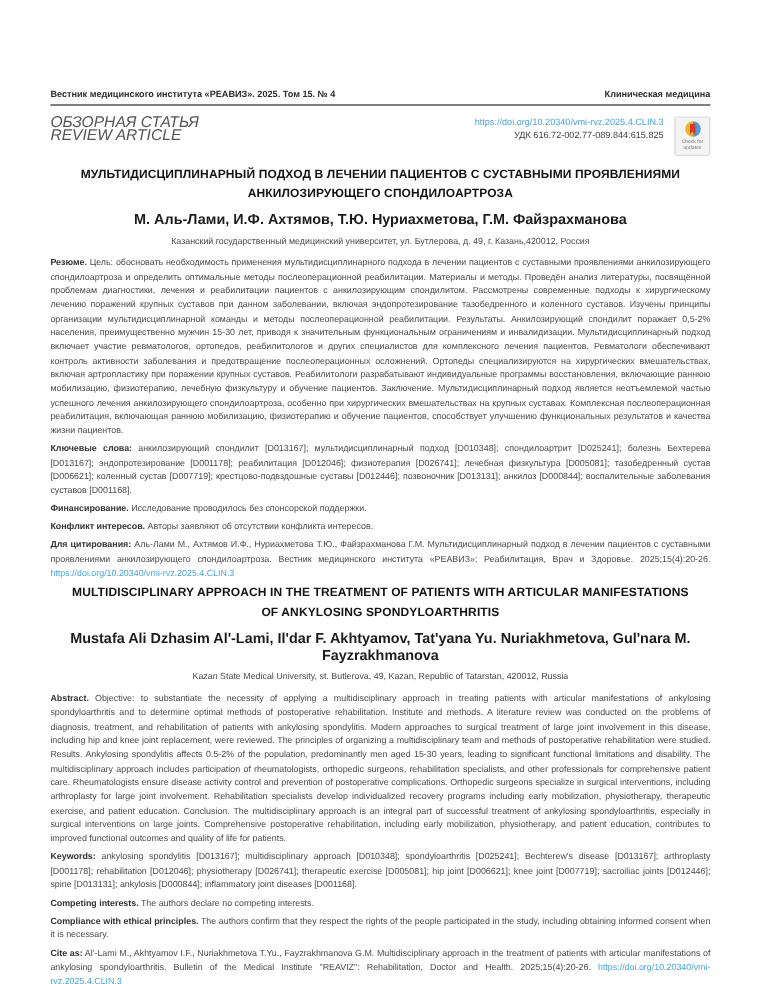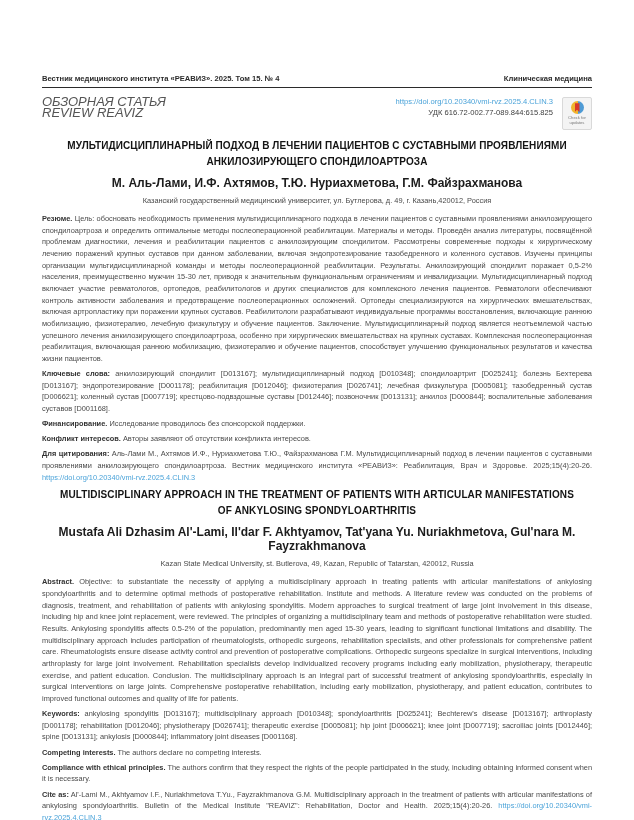--- a/index.html
+++ b/index.html
@@ -56,21 +56,21 @@
 
   <div class="running-head">
     <span>Вестник медицинского института «РЕАВИЗ». 2025. Том 15. № 4</span>
     <span>Клиническая медицина</span>
   </div>
   <div class="head-rule"></div>
 
   <div class="meta-row">
     <div class="article-type">
       <div>ОБЗОРНАЯ СТАТЬЯ</div>
-      <div>REVIEW REAVIZ</div>
+      <div>REVIEW ARTICLE</div>
     </div>
     <div class="ids">
       <div><a class="link">https://doi.org/10.20340/vmi-rvz.2025.4.CLIN.3</a></div>
       <div>УДК 616.72-002.77-089.844:615.825</div>
     </div>
     <div class="crossmark">
       <div class="cm-logo">
           <div class="cm-book"></div>
         </div>
       <div class="cm-text">Check for updates</div>

